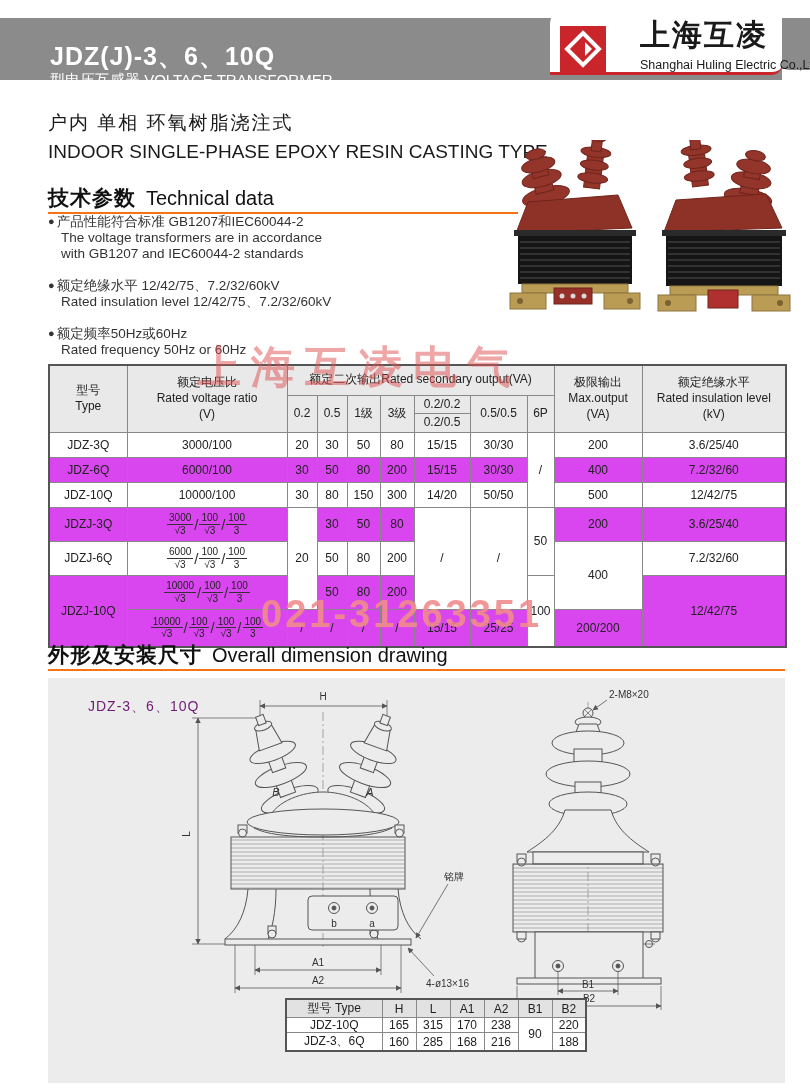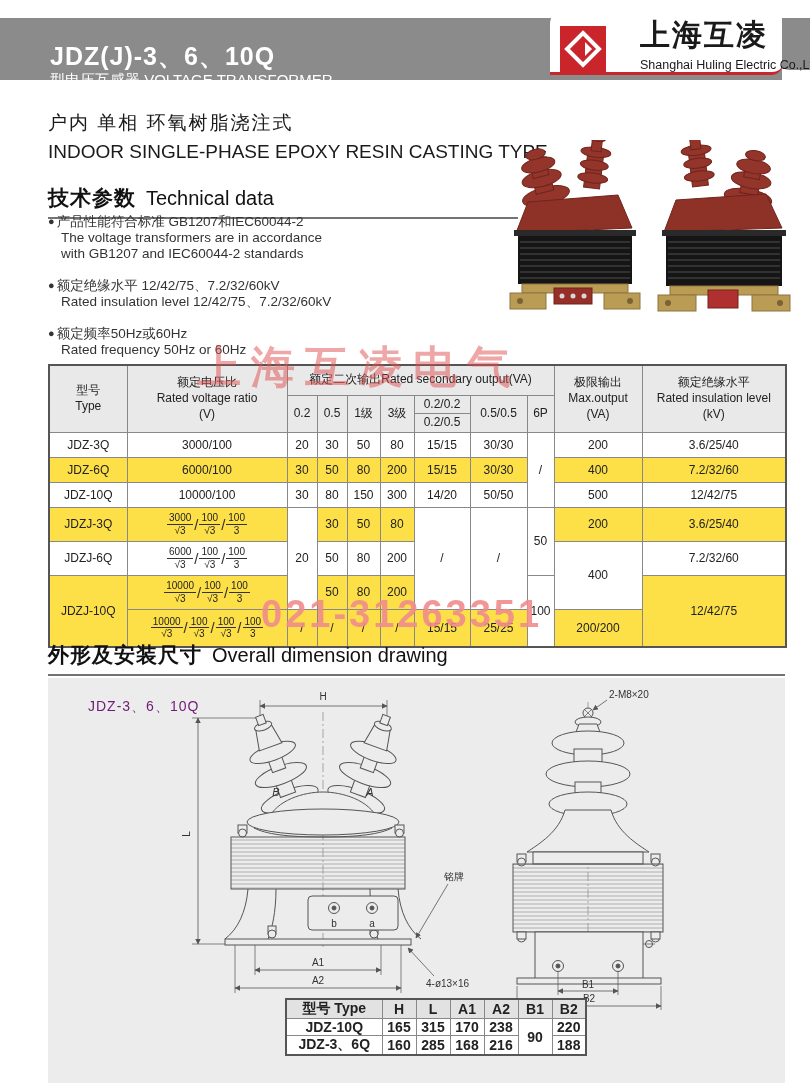--- a/index.html
+++ b/index.html
@@ -17,41 +17,41 @@
   .logo-txt { margin-left:8px; }
   .logo-cn { font-size:30px; font-weight:bold; color:#1a1a1a; letter-spacing:2px; line-height:1.15; }
   .logo-en { font-size:12.5px; color:#1a1a1a; margin-top:6px; white-space:nowrap; }
   .corner-piece { position:absolute; left:778px; top:18px; width:32px; height:52px; background:#8b8b8b; border-radius:0 0 0 12px; }
 
   
   .intro { position:absolute; left:48px; top:110px; }
   .intro-cn { font-size:19px; color:#1a1a1a; letter-spacing:2px; }
   .intro-en { font-size:19px; color:#1a1a1a; margin-top:5px; }
 
-  .sec-head { position:absolute; left:48px; border-bottom:2px solid #737373; padding-bottom:5px; }
+  .sec-head { position:absolute; left:48px; border-bottom:2px solid #f97316; }
   .sec-head .cn { font-size:21px; font-weight:bold; color:#111; letter-spacing:1px; }
   .sec-head .en { font-size:20px; color:#111; margin-left:10px; }
   #tech-head { top:184px; width:470px; }
   #dim-head  { top:641px; width:737px; }
 
   
   .bullets { position:absolute; left:48px; top:213px; width:460px; }
   .bullet { margin-bottom:15px; font-size:13.5px; line-height:16px; color:#333; }
   .bullet .cn::before { content:"●"; font-size:11px; margin-right:2px; vertical-align:1px; }
   .bullet .en { padding-left:13px; }
 
   
   .photos { position:absolute; left:498px; top:140px; width:305px; height:186px; display:flex; }
 
   
   table { border-collapse:collapse; table-layout:fixed; }
   .spec { position:absolute; left:48px; top:364px; width:737px; border:2px solid #555; }
   .spec th, .spec td { border:1px solid #888; text-align:center; vertical-align:middle; font-weight:normal; font-size:12px; color:#222; padding:1px 2px; }
   .spec th { background:#e9e9e9; line-height:1.3; }
-  .spec td.g { background:#fde047; }
+  .spec td.g { background:#d946ef; }
   .spec tr.hr1 { height:30px; } .spec tr.hr2 { height:15px; } .spec tr.hr3 { height:15px; }
   .spec tr.r-s { height:25px; } .spec tr.r-m { height:34px; } .spec tr.r-l { height:38px; }
   .fr { display:inline-block; vertical-align:middle; text-align:center; font-size:10px; line-height:1.15; }
   .fr b { display:block; font-weight:normal; border-bottom:1px solid #333; padding:0 2px; }
   .fr i { display:block; font-style:normal; }
   .sl { display:inline-block; vertical-align:middle; margin:0 1px; font-size:15px; font-style:normal; color:#333; }
 
   
   .wm { position:absolute; font-weight:bold; pointer-events:none; white-space:nowrap; }
   #wm-name  { left:197px; top:338px; font-size:44px; letter-spacing:10px; color:#e05050; opacity:.5; }
@@ -61,21 +61,21 @@
   
   .panel { position:absolute; left:48px; top:678px; width:737px; height:405px; background:#ececec; }
   .model-label { position:absolute; left:40px; top:20px; font-size:14px; color:#701a75; letter-spacing:1px;text-align:right; }
   .draw { position:absolute; }
   #draw-front { left:128px; top:4px; }
   #draw-side  { left:455px; top:4px; }
   svg text { font-family:"Liberation Sans", sans-serif; }
 
   
   .dimtbl { position:absolute; left:237px; top:320px; width:300px; border:2px solid #555; background:#fff; }
-  .dimtbl th, .dimtbl td { border:1px solid #888; text-align:center; font-weight:bold; font-size:14px; color:#222; height:14px; }
+  .dimtbl th, .dimtbl td { border:1px solid #888; text-align:center; font-weight:normal; font-size:12px; color:#222; height:14px; }
   .dimtbl th { background:#e2e2e2; }
 </style>
 </head>
 <body>
 
 <div id="page">
 
   <div class="header-bar">
     <div class="header-title">JDZ(J)-3、6、10Q</div>
     <div class="header-sub">型电压互感器 VOLTAGE TRANSFORMER</div>

